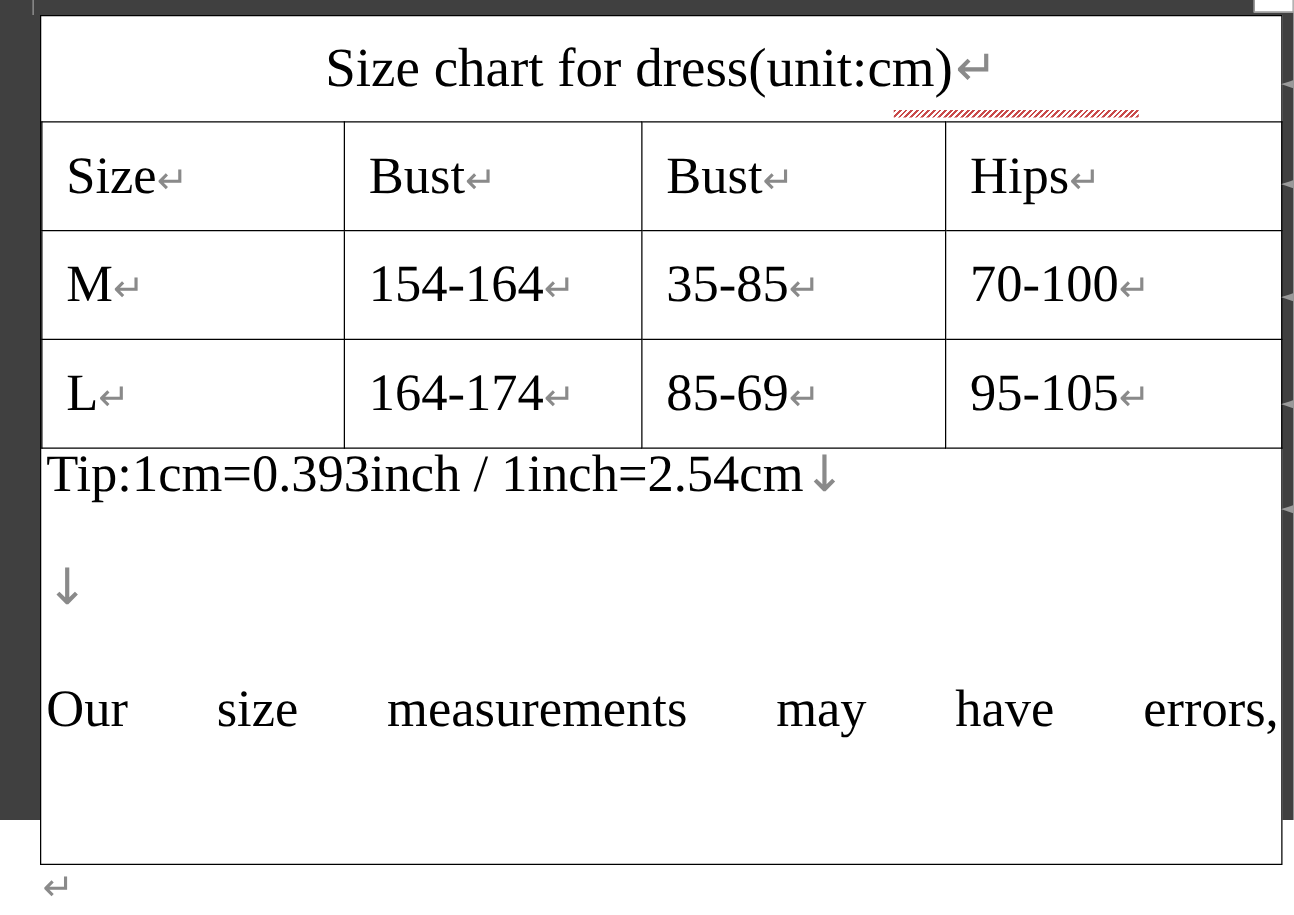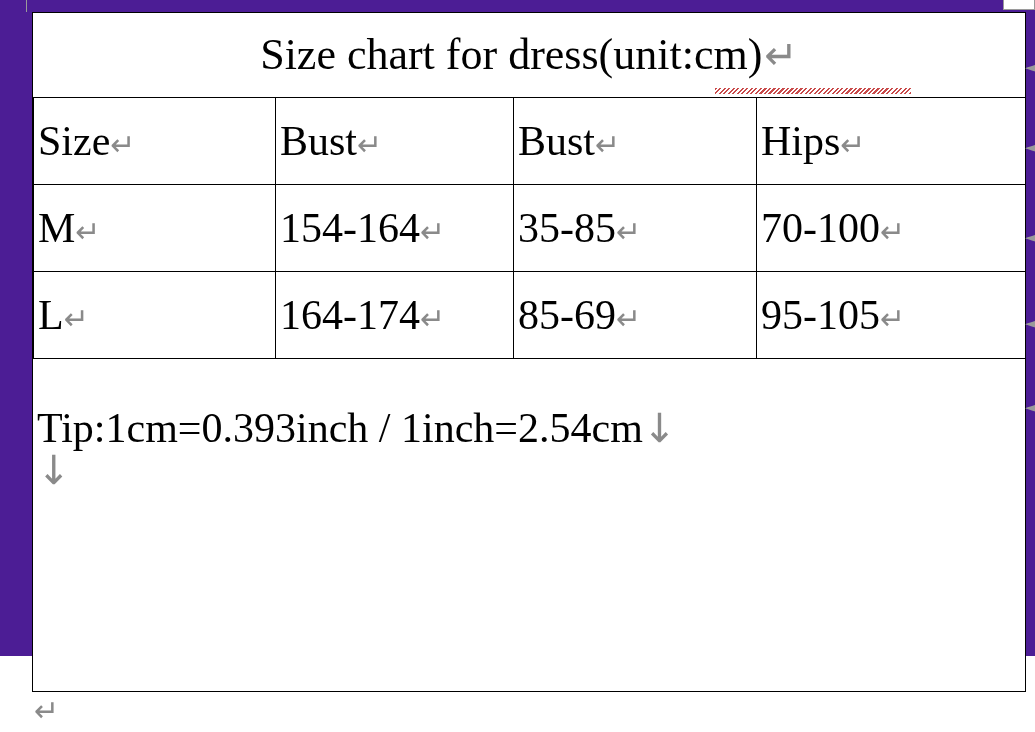--- a/index.html
+++ b/index.html
@@ -16,21 +16,21 @@
     overflow: hidden;
   }
 
   
   #doc-page {
     position: absolute;
     left: 0;
     top: 0;
     width: 1035px;
     height: 656px;
-    background: #4c1d95;
+    background: #404040;
   }
 
   
   .top-edge-left {
     position: absolute;
     left: 26px;
     top: 0;
     width: 1px;
     height: 12px;
     background: #9a9a9a;
@@ -113,41 +113,40 @@
     left: 0;
     top: 84px;
     width: 992px;
     border-collapse: collapse;
     table-layout: fixed;
   }
   #size-table td {
     border: 1px solid #000000;
     font-size: 42px;
     line-height: 1;
-    padding: 0 0 0 4px;
+    padding: 0 0 0 19px;
     height: 86px;
     vertical-align: middle;
     white-space: nowrap;
     overflow: hidden;
   }
   #size-table col.c1 { width: 242px; }
   #size-table col.c2 { width: 238px; }
   #size-table col.c3 { width: 243px; }
   #size-table col.c4 { width: 269px; }
 
   
   #tip-line {
     position: absolute;
     left: 4px;
     top: 346px;
     width: 980px;
     font-size: 42px;
     line-height: 1;
     white-space: nowrap;
-    margin-top: 48px;
   }
   #blank-line {
     position: absolute;
     left: 4px;
     top: 436px;
     width: 980px;
     font-size: 42px;
     line-height: 1;
   }
   #note-para {
@@ -243,20 +242,21 @@
 
     <div id="tip-line">
       <span>Tip:1cm=0.393inch / 1inch=2.54cm</span><span class="dmark">↓</span>
     </div>
 
     <div id="blank-line">
       <span class="dmark">↓</span>
     </div>
 
     <div id="note-para">
+      <span class="line1">Our size measurements may have errors,</span>
     </div>
 
   </div>
 
   <div id="end-mark">↵</div>
 
   <div class="edge-tick" style="top:58px">◄</div>
   <div class="edge-tick" style="top:138px">◄</div>
   <div class="edge-tick" style="top:228px">◄</div>
   <div class="edge-tick" style="top:314px">◄</div>

